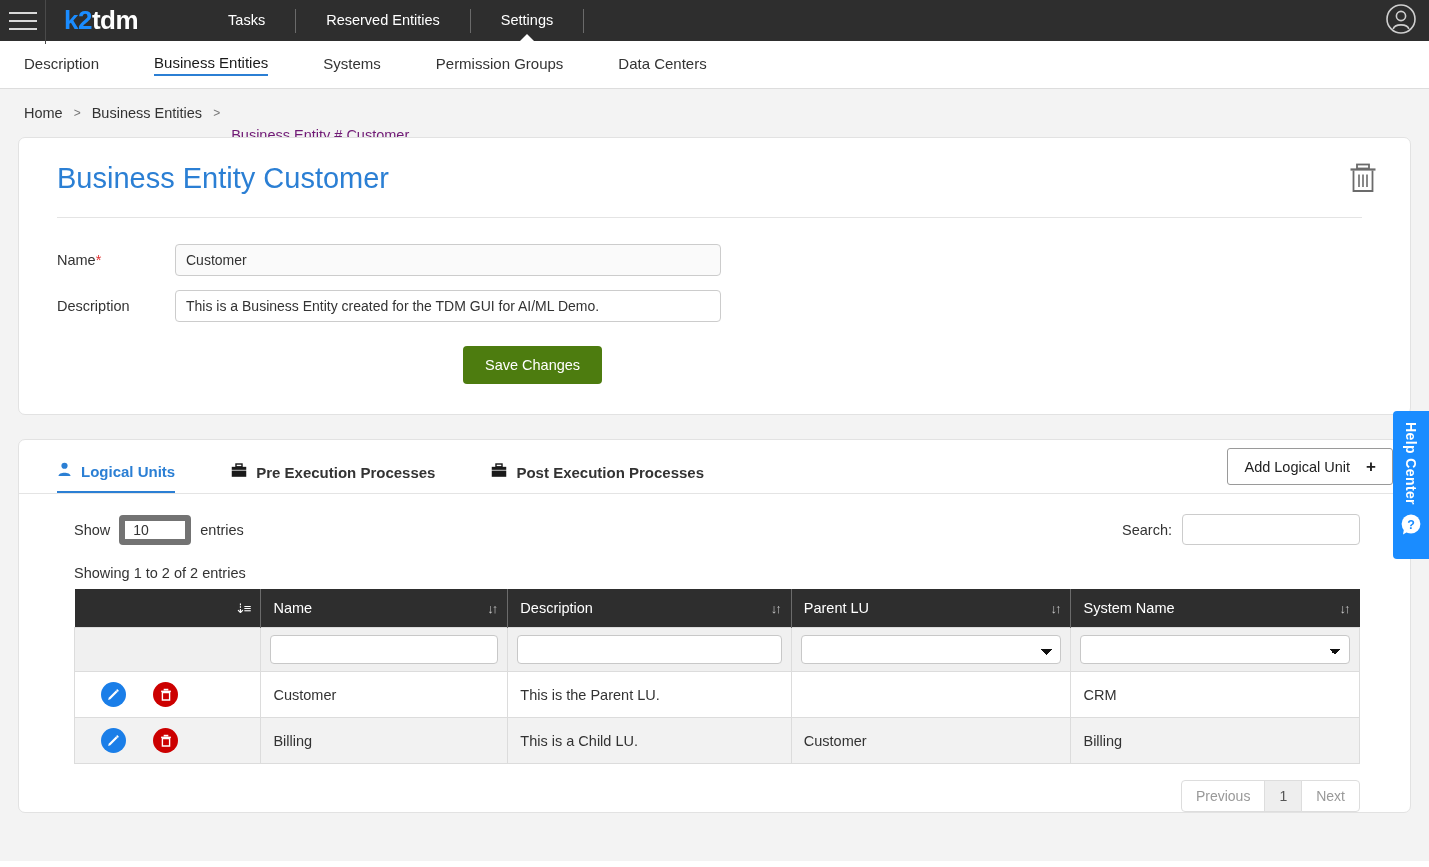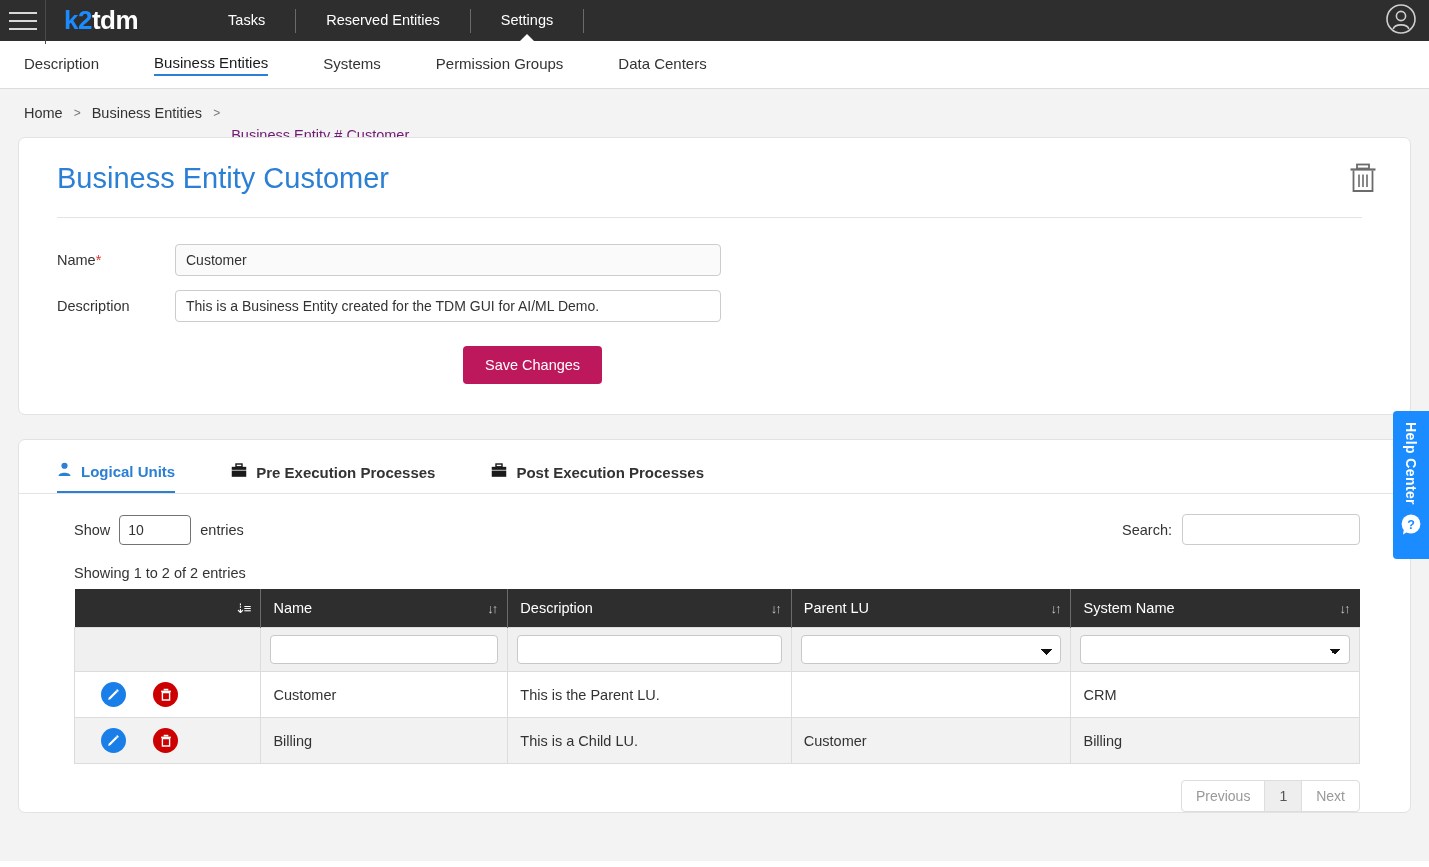--- a/index.html
+++ b/index.html
@@ -158,21 +158,21 @@
     padding: 0 10px;
     font-size: 14px;
     font-family: "Liberation Sans", sans-serif;
     color: #333333;
     outline: none;
   }
   .form-input.readonlyish { background: #fafafa; }
   .btn-save {
     margin-left: 424px;
     margin-top: 10px;
-    background: #be185d;
+    background: #4d7c0f;
     color: #ffffff;
     border: none;
     border-radius: 4px;
     height: 38px;
     padding: 0 22px;
     font-size: 14.5px;
     font-family: "Liberation Sans", sans-serif;
     cursor: pointer;
   }
 
@@ -224,21 +224,21 @@
     align-items: center;
     justify-content: space-between;
   }
   .show-entries, .search-box {
     display: flex; align-items: center;
     font-size: 14.5px; color: #333333;
   }
   .show-entries input {
     width: 72px; height: 30px;
     margin: 0 9px;
-    border: 1px solid #737373;
+    border: 6px solid #737373;
     border-radius: 4px;
     padding: 0 8px;
     font-size: 14px;
     font-family: "Liberation Sans", sans-serif;
     color: #333333;
     outline: none;
   }
   .search-box input {
     width: 178px; height: 31px;
     margin-left: 10px;
@@ -481,20 +481,24 @@
         <span>
           <svg width="16" height="15" viewBox="0 0 17 15">
             <rect x="5.3" y="0.6" width="6.4" height="3" fill="none" stroke="#1a1a1a" stroke-width="1.5"></rect>
             <rect x="0.8" y="3.6" width="15.4" height="3.2" fill="#1a1a1a"></rect>
             <rect x="0.8" y="7.6" width="15.4" height="6.6" fill="#1a1a1a"></rect>
           </svg>
         </span>
         <span>Post Execution Processes</span>
       </div>
 
+      <button class="btn-add">
+        <span>Add Logical Unit</span>
+        <span class="plus">+</span>
+      </button>
     </div>
 
     <div class="table-wrap">
 
       <div class="controls">
         <div class="show-entries">
           <span>Show</span>
           <input type="text" value="10" style="">
           <span>entries</span>
         </div>

